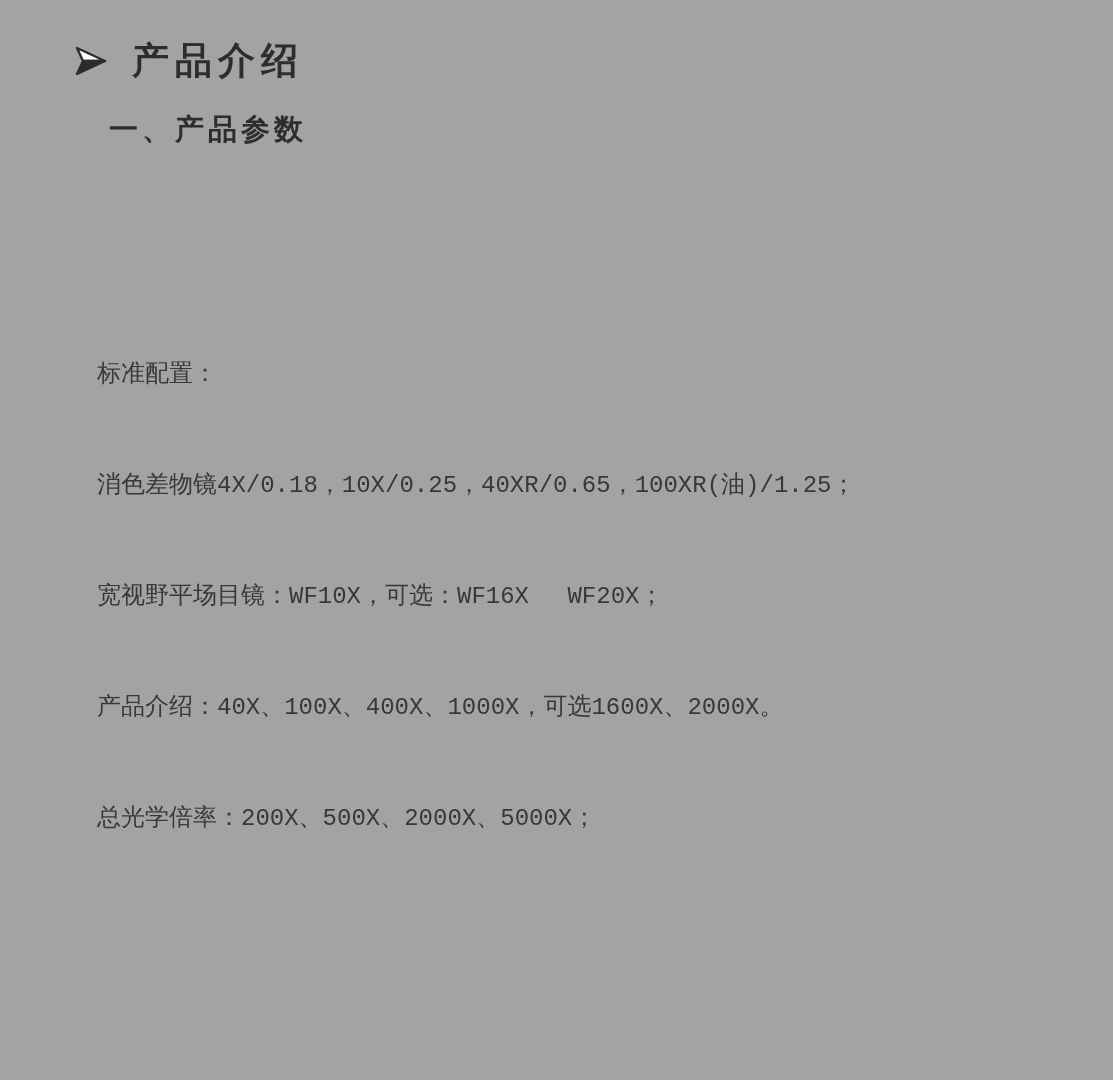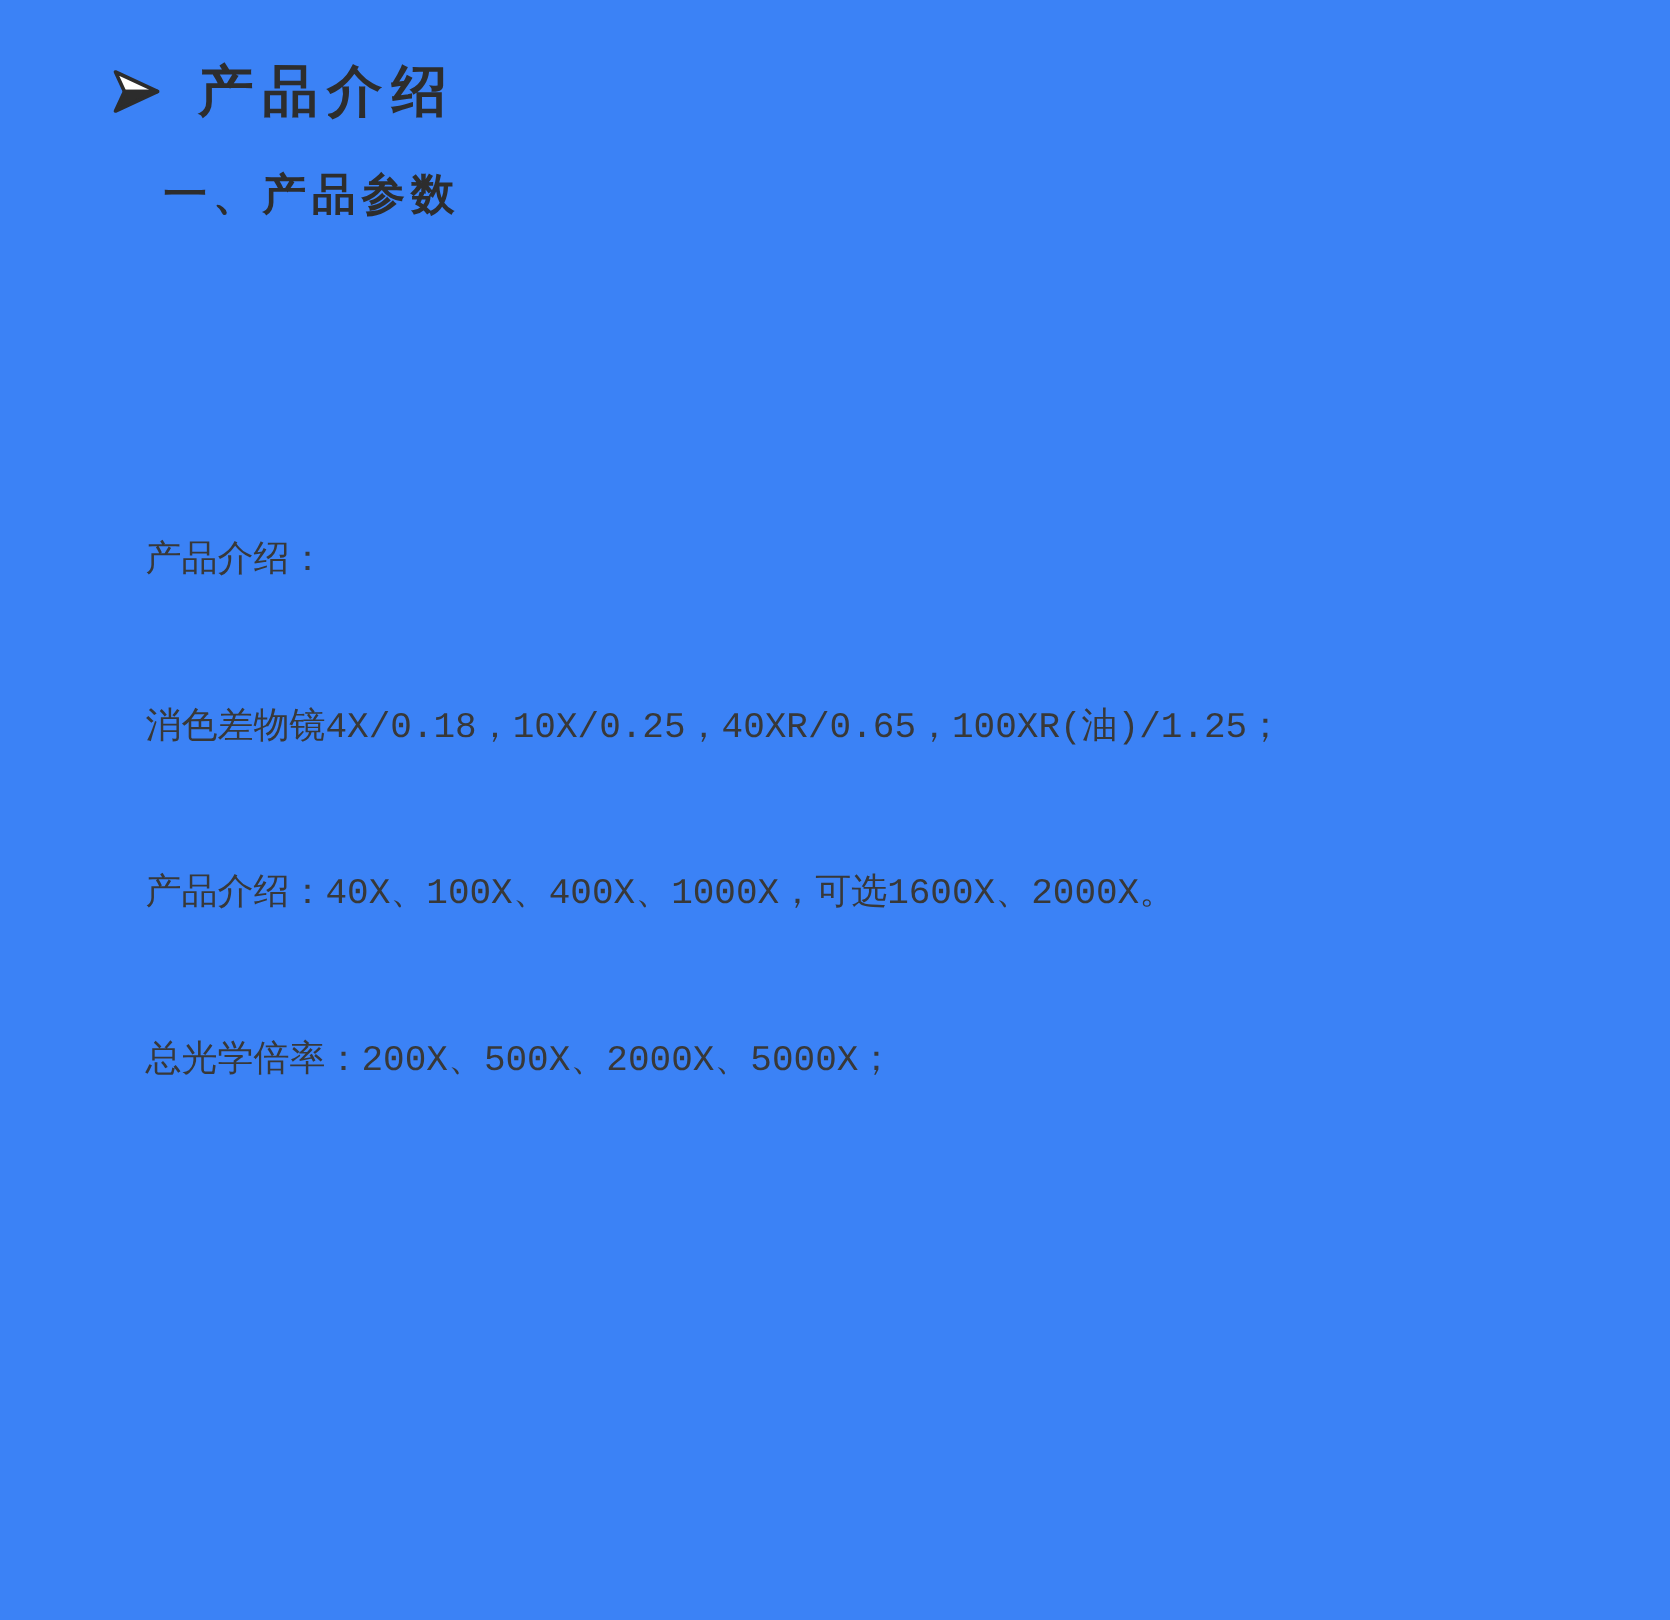--- a/index.html
+++ b/index.html
@@ -4,21 +4,21 @@
 <style>
   html, body {
     margin: 0;
     padding: 0;
     background: #ffffff;
   }
   .page {
     position: relative;
     width: 1113px;
     height: 1080px;
-    background: #3b82f6;
+    background: #a3a3a3;
     overflow: hidden;
   }
   .title-row {
     position: absolute;
     left: 74px;
     top: 36px;
     display: flex;
     align-items: center;
     gap: 24px;
   }
@@ -76,22 +76,23 @@
       </svg>
     </span>
     <h1 class="title">产品介绍</h1>
   </div>
 
   <h2 class="subheading">一、产品参数</h2>
 
   <div class="body-text">
 
     <div class="para para-1">
-      <div class="line">产品介绍：</div>
+      <div class="line">标准配置：</div>
       <div class="line">消色差物镜4X/0.18，10X/0.25，40XR/0.65，100XR(油)/1.25；</div>
+      <div class="line">宽视野平场目镜：WF10X，可选：WF16X　 WF20X；</div>
       <div class="line">产品介绍：40X、100X、400X、1000X，可选1600X、2000X。</div>
       <div class="line">总光学倍率：200X、500X、2000X、5000X；</div>
       
       
       
     </div>
 
     
 
     

